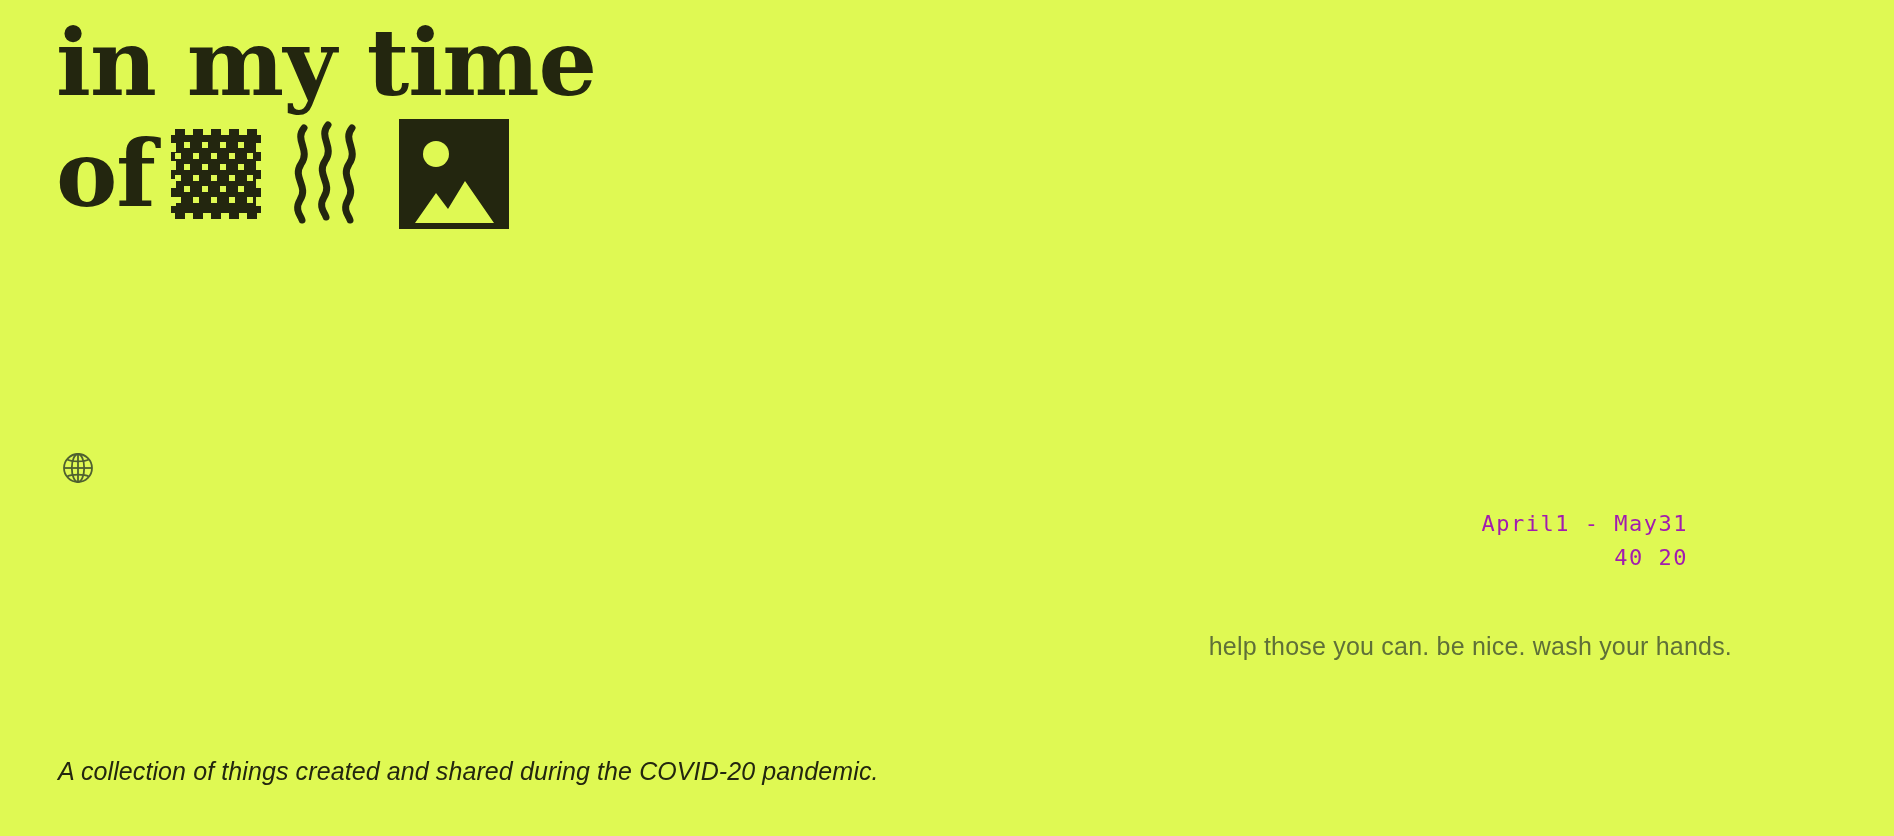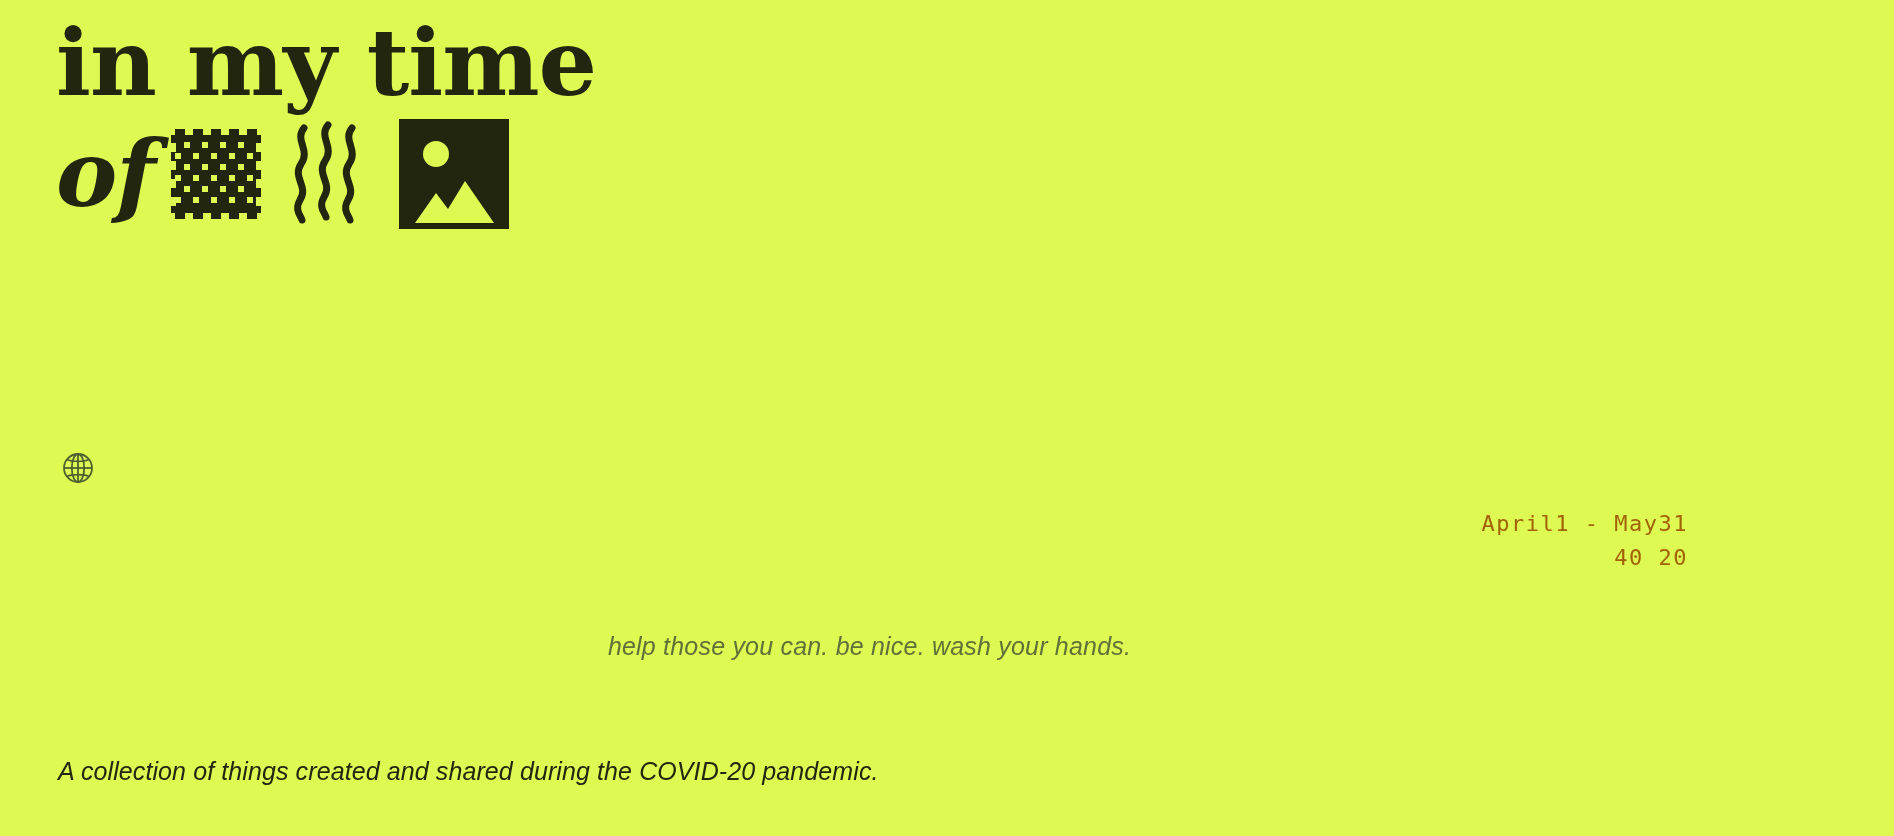--- a/index.html
+++ b/index.html
@@ -41,21 +41,20 @@
     align-items: center;
   }
 
   .title-line-1 {
     margin-bottom: 4px;
   }
 
   .title-line-2 {
     height: 124px;
     margin-bottom: 2px;
-    font-style: italic;
   }
 
   .title-line-3 {
     margin-top: -4px;
   }
 
   .of-word {
     margin-right: 16px;
   }
 
@@ -103,34 +102,33 @@
   
   .date-block {
     position: absolute;
     right: 44px;
     top: 507px;
     text-align: right;
     font-family: "DejaVu Sans Mono", "Liberation Mono", monospace;
     font-size: 22px;
     line-height: 1.55;
     letter-spacing: 1.5px;
-    color: #a16207;
+    color: #a21caf;
   }
   .date-range { white-space: pre; }
   .date-year  { white-space: pre; }
 
   
   .tagline {
     position: absolute;
     left: 0;
     right: 0;
     top: 632px;
-    text-align: center;
+    text-align: right;
     font-family: "Liberation Sans", sans-serif;
-    font-style: italic;
     font-size: 25px;
     letter-spacing: 0.2px;
     color: #5f7038;
     margin-left: 7px;
   }
 
   
   .description {
     position: absolute;
     left: 58px;

